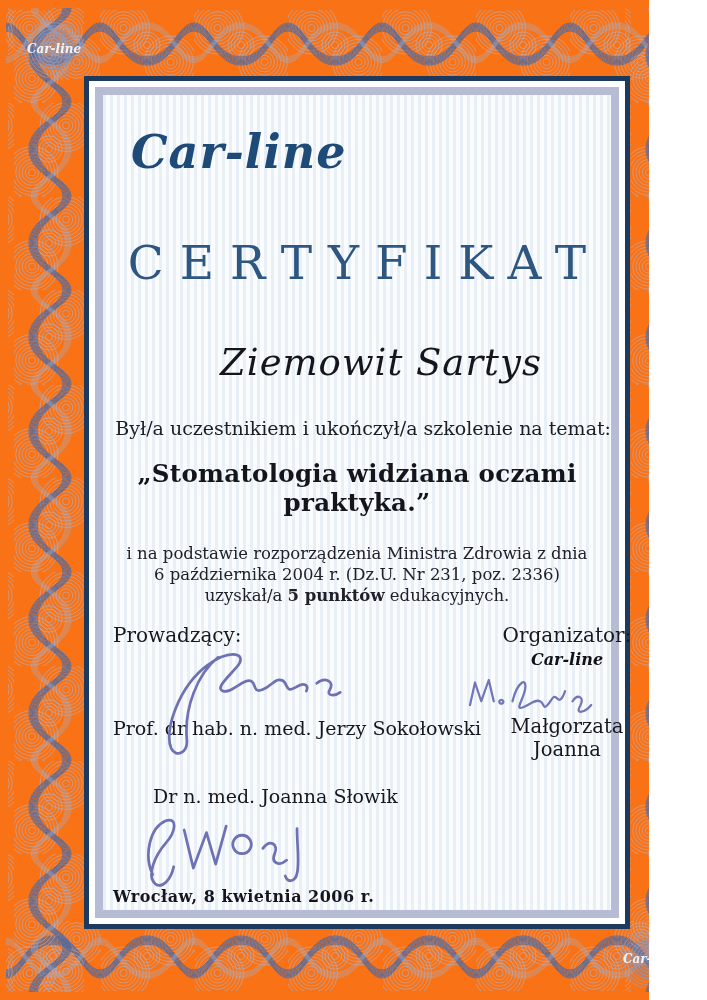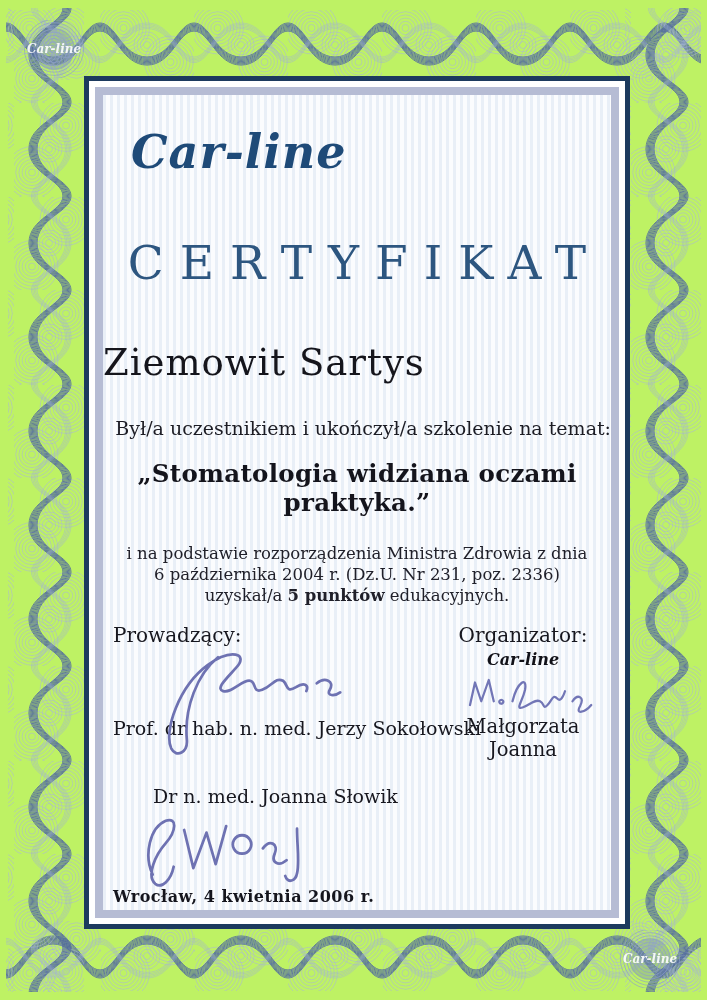--- a/index.html
+++ b/index.html
@@ -1,16 +1,16 @@
 <!DOCTYPE html>
 <html><head>
 <meta charset="utf-8">
 <style>
   html,body{margin:0;padding:0;background:#ffffff;}
-  .page{position:relative;width:707px;height:1000px;background:#bef264;overflow:hidden;
+  .page{position:relative;width:649px;height:1000px;background:#f97316;overflow:hidden;
         font-family:"DejaVu Serif","Liberation Serif",serif;}
 
   
   .strip{position:absolute;z-index:1;}
   #strip-top{left:6px;top:10px;width:695px;height:70px;}
   #strip-bottom{left:6px;top:921px;width:695px;height:70px;transform:scaleY(-1);}
   #strip-left{left:84px;top:8px;width:984px;height:76px;transform:rotate(90deg);transform-origin:0 0;}
   #strip-right{left:701px;top:8px;width:984px;height:76px;transform:rotate(90deg);transform-origin:0 0;}
   .corner{position:absolute;z-index:2;}
   #corner-tl{left:8px;top:20px;}
@@ -23,30 +23,30 @@
          border:5px solid #1c3a5e;background:#ffffff;box-sizing:border-box;z-index:3;}
   .band{position:absolute;inset:6px;border:8px solid #b6bcd4;
         background:repeating-linear-gradient(90deg,#e9eff7 0 3px,#fbfcfe 3px 7px);}
 
   
   .band > *{position:absolute;}
   .logo{left:28px;top:30px;font-size:46px;font-style:italic;font-weight:bold;
         color:#1e4a78;letter-spacing:1px;}
   .title{left:0;top:140px;width:100%;text-align:center;font-size:47px;
          letter-spacing:16px;text-indent:16px;color:#2d5680;font-weight:400;}
-  .recipient{left:0;top:246px;width:100%;font-size:37px;
-             color:#15151c;letter-spacing:1px;}
+  .recipient{left:0;top:246px;width:100%;text-align:center;font-size:37px;
+             font-style:italic;color:#15151c;letter-spacing:1px;padding-left:24px;}
   .intro{left:0;top:322px;width:100%;text-align:right;font-size:19px;color:#1c1c24;}
   .quote{left:0;top:364px;width:100%;text-align:center;font-size:24.5px;
          font-weight:600;color:#14141c;letter-spacing:.3px;}
   .legal{left:0;top:448px;width:100%;text-align:center;font-size:16.5px;
          line-height:21px;color:#20202a;}
   .col-label{font-size:20px;color:#17171f;}
   #leader-label{left:10px;top:528px;}
-  .org-col{left:330px;width:180px;text-align:center;}
+  .org-col{left:330px;width:180px;text-align:center;padding-left:44px;}
   #organizer-label{top:528px;}
   #organizer-script{top:555px;font-size:16px;font-style:italic;font-weight:bold;color:#111118;}
   .person{font-size:19px;color:#17171f;}
   #leader1-name{left:10px;top:622px;}
   #organizer-name{top:620px;font-size:19.5px;}
   #leader2-name{left:10px;top:690px;padding-left:40px;}
   .sig{z-index:5;}
   #sig-leader1{left:36px;top:548px;}
   #sig-organizer{left:352px;top:572px;}
   #sig-leader2{left:18px;top:714px;}
@@ -174,17 +174,17 @@
         <path d="M12,30 L16,12 L21,27 L27,10 L31,27 M37,29 a1.6,1.6 0 1 1 .1,0 M46,27 C50,11 58,7 56,18 C54,27 48,34 54,32 C60,30 64,25 68,27 C72,29 70,34 74,30 C78,26 78,21 82,25 C84,27 86,25 88,19 M94,27 C98,21 104,23 100,31 C96,38 104,36 109,30" fill="none" stroke="#7276b6" stroke-width="1.8" stroke-linecap="round" stroke-linejoin="round"></path>
       </svg>
       <svg id="sig-leader2" class="sig" width="230" height="84" viewBox="0 0 175 64">
         <path d="M24,50 C17,35 22,14 34,9 C43,6 42,17 34,26 C26,35 19,51 26,57 C31,61 38,54 40,44 M48,16 L55,45 L65,18 L72,42 L80,13 M92,34 a7,7 0 1 1 .2,0 M108,30 C113,23 120,26 117,34 C114,41 120,44 126,39 M134,15 C134,28 136,41 134,49 C133,55 127,57 125,51" fill="none" stroke="#6e72b2" stroke-width="2.1" stroke-linecap="round" stroke-linejoin="round"></path>
       </svg>
 
       <div id="leader1-name" class="person">Prof. dr hab. n. med. Jerzy Sokołowski</div>
       <div id="organizer-name" class="person org-col">Małgorzata Joanna</div>
       <div id="leader2-name" class="person">Dr n. med. Joanna Słowik</div>
 
-      <div class="place-date">Wrocław, 4 kwietnia 2006 r.</div>
+      <div class="place-date">Wrocław, 8 kwietnia 2006 r.</div>
 
     </div>
   </div>
 </div>
 
 </body></html>

